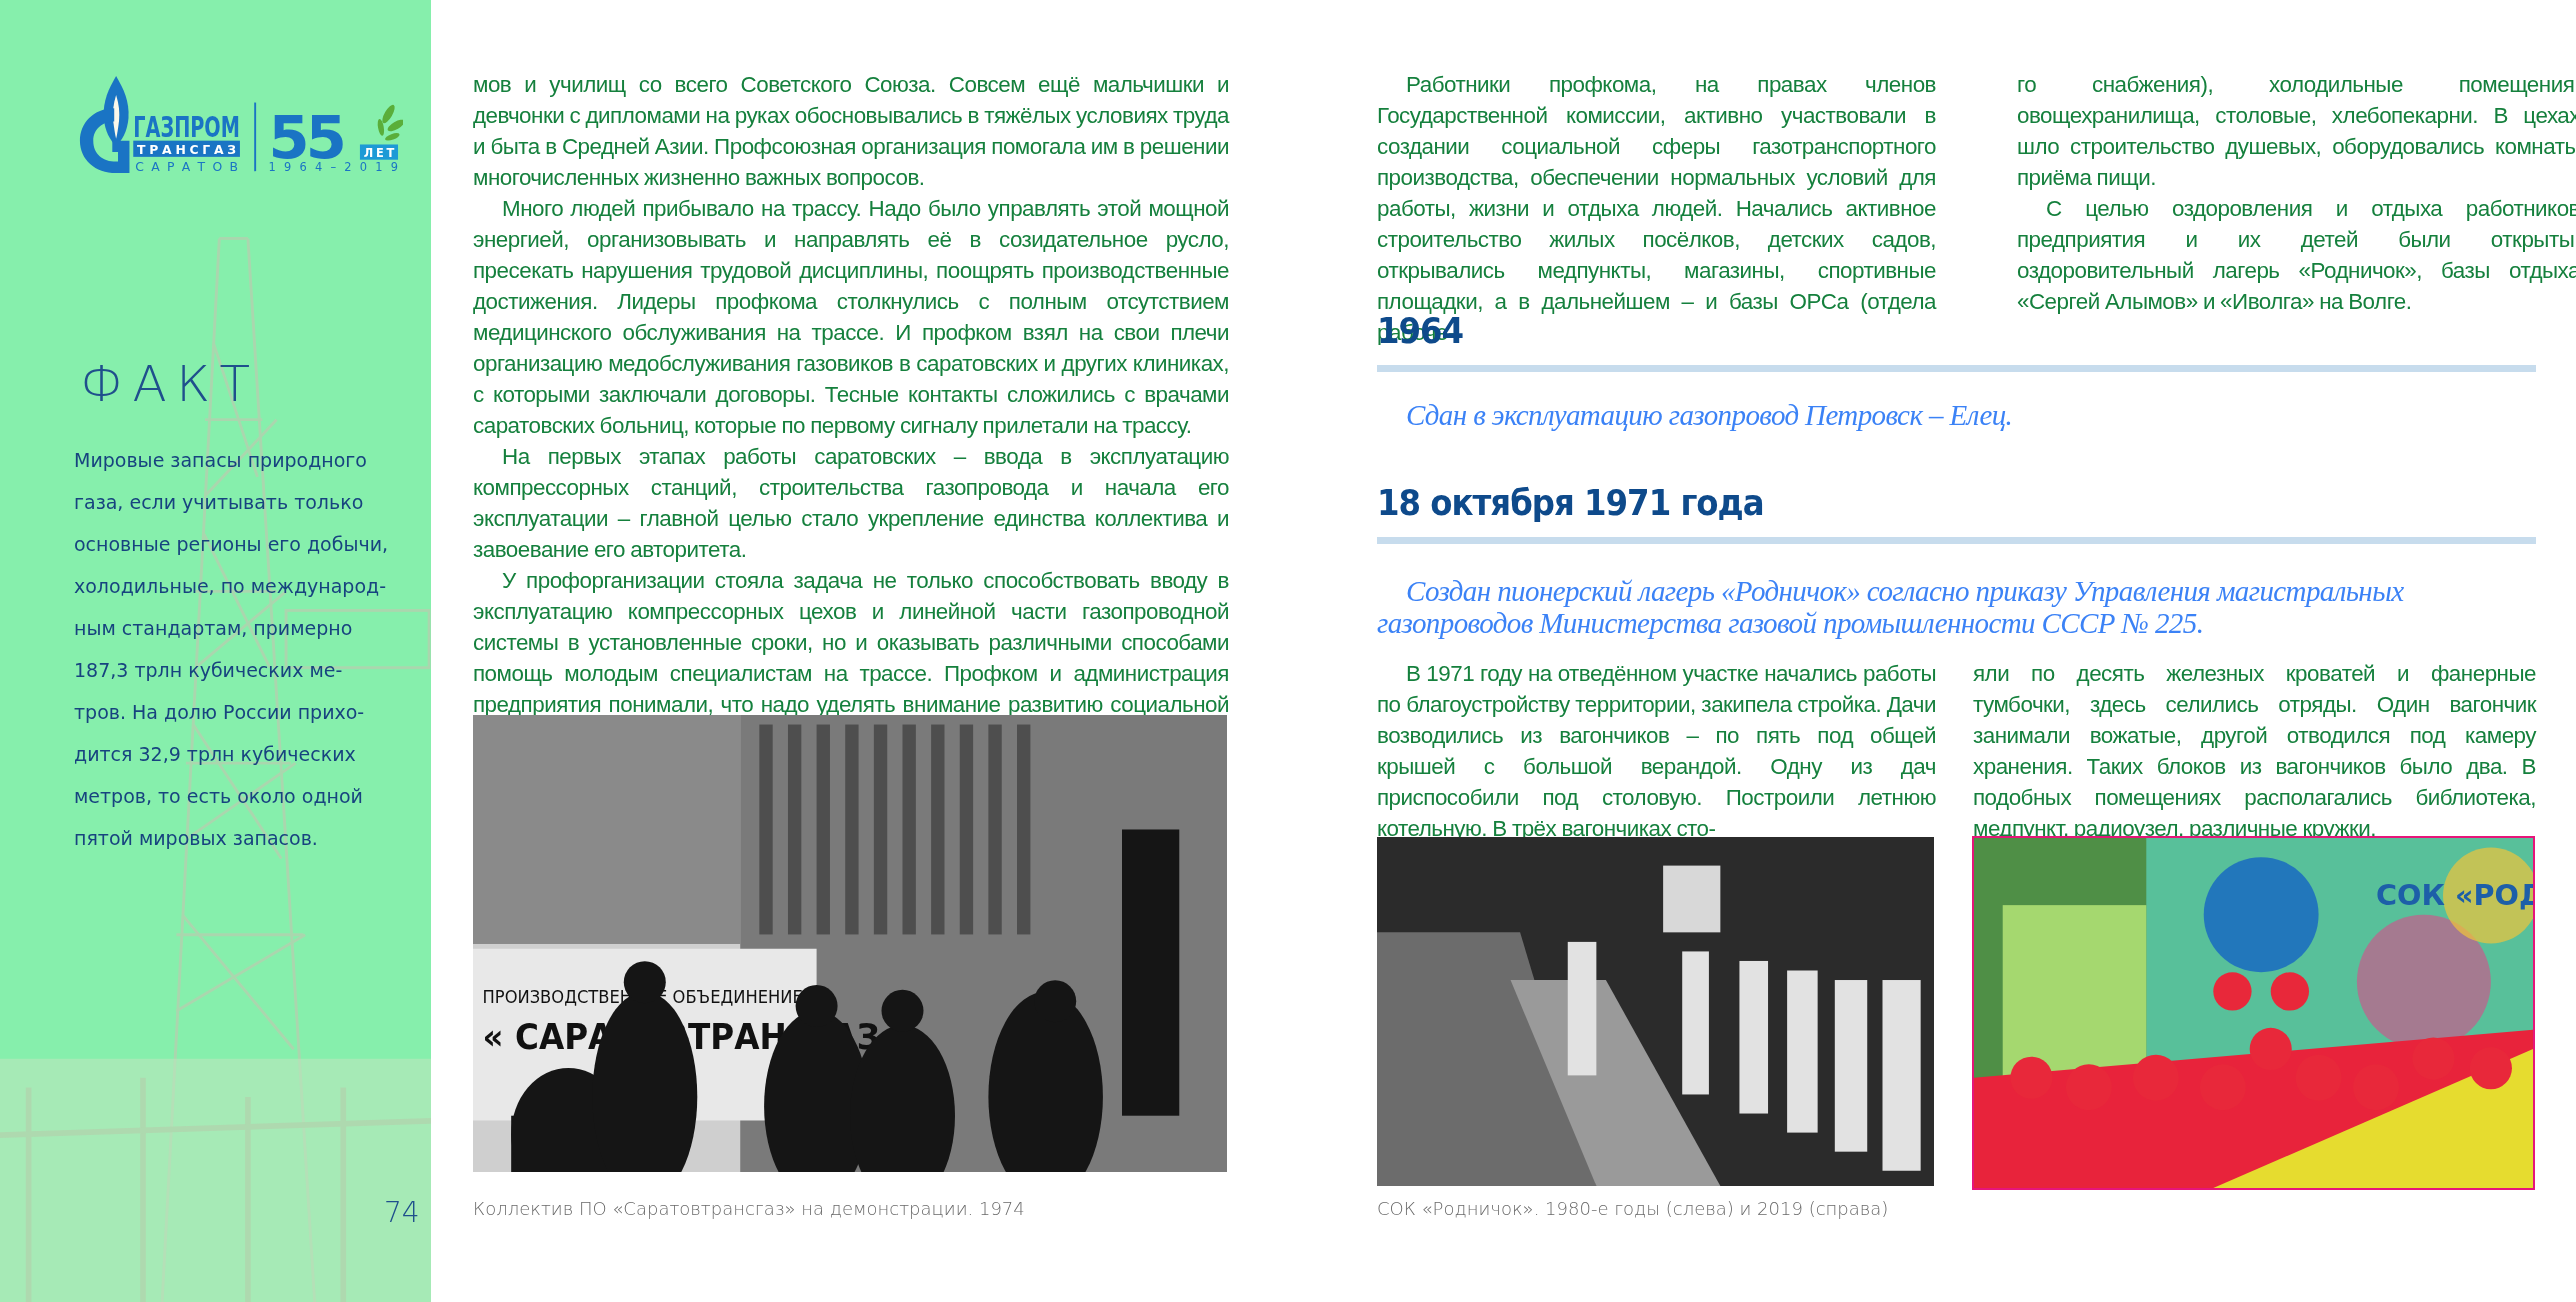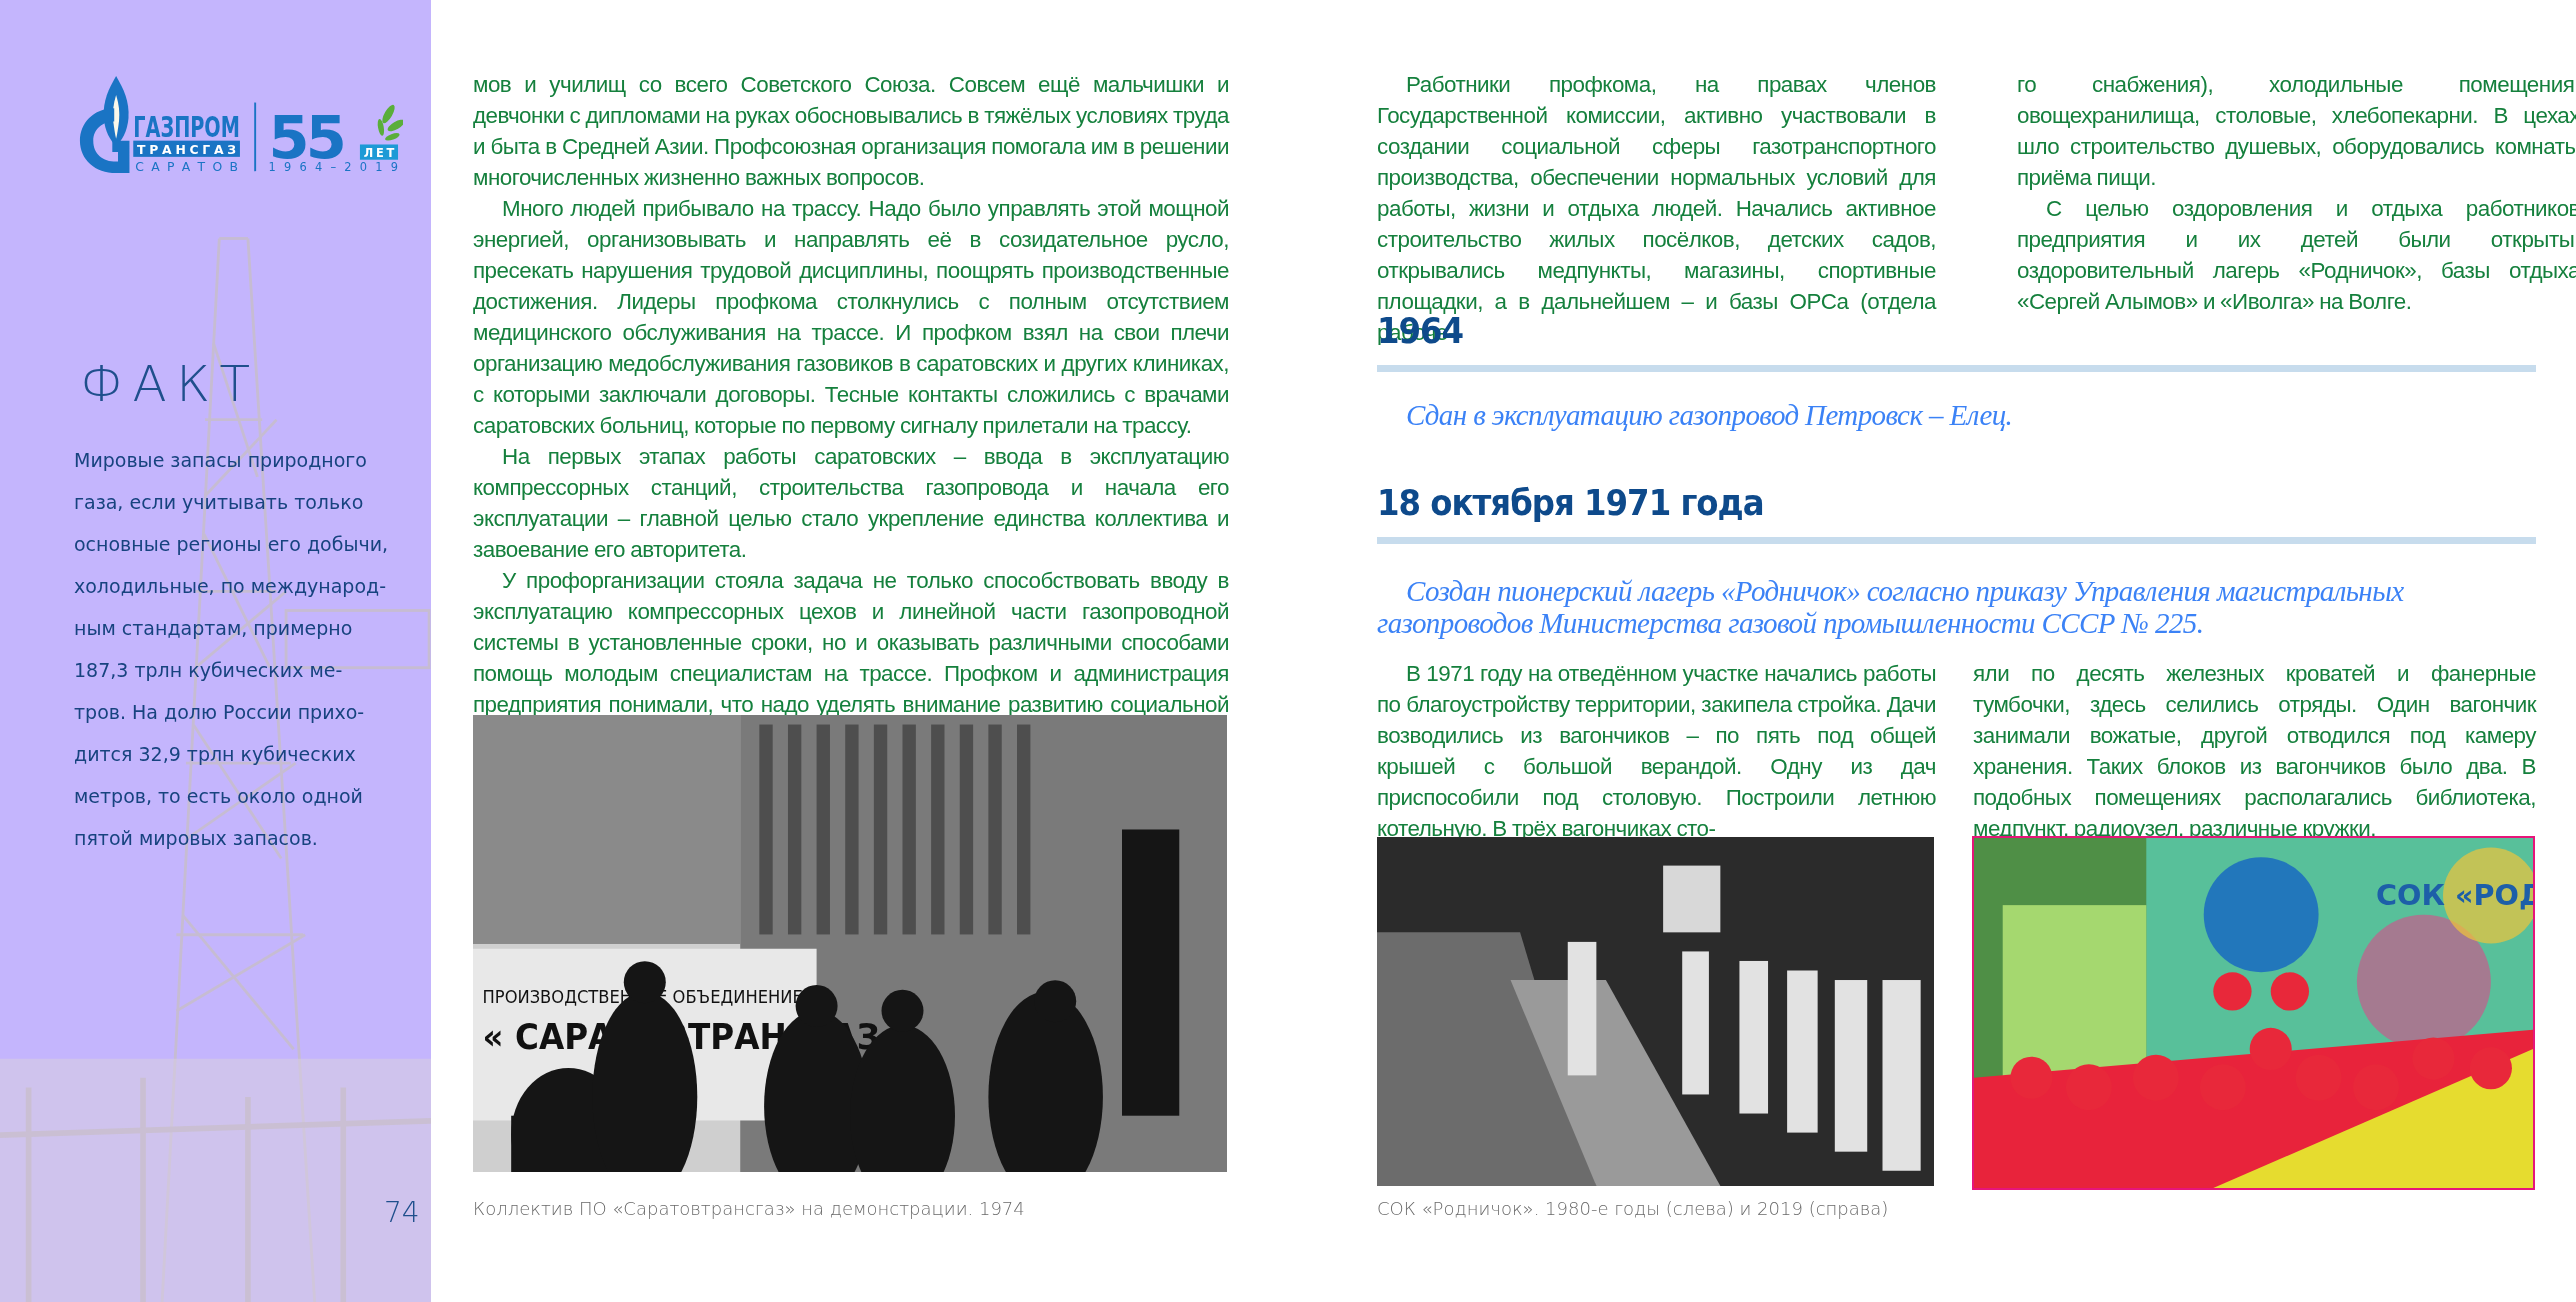--- a/index.html
+++ b/index.html
@@ -2,21 +2,21 @@
 <html><head>
 <meta charset="utf-8">
 <style>
   * { box-sizing: border-box; margin: 0; padding: 0; }
   html, body { width: 2576px; height: 1302px; overflow: hidden; background: #ffffff; }
   body { position: relative; font-family: "Liberation Sans Narrow", "Liberation Sans", sans-serif; color: #3a3a3a; }
 
   
   .sidebar {
     position: absolute; left: 0; top: 0; width: 431px; height: 1302px;
-    background: #c4b5fd; overflow: hidden;
+    background: #86efac; overflow: hidden;
   }
   .sidebar .tower { position: absolute; left: 0; top: 0; width: 431px; height: 1302px; opacity: 0.55; }
   .logo { position: absolute; left: 74px; top: 74px; width: 329px; height: 100px; }
   .fact-title {
     position: absolute; left: 80px; top: 355px;
     font-family: "DejaVu Sans", sans-serif; font-weight: 300; font-size: 50px;
     letter-spacing: 9.5px; color: #1f4f8c;
   }
   .fact-text {
     position: absolute; left: 74px; top: 439px; width: 334px;

